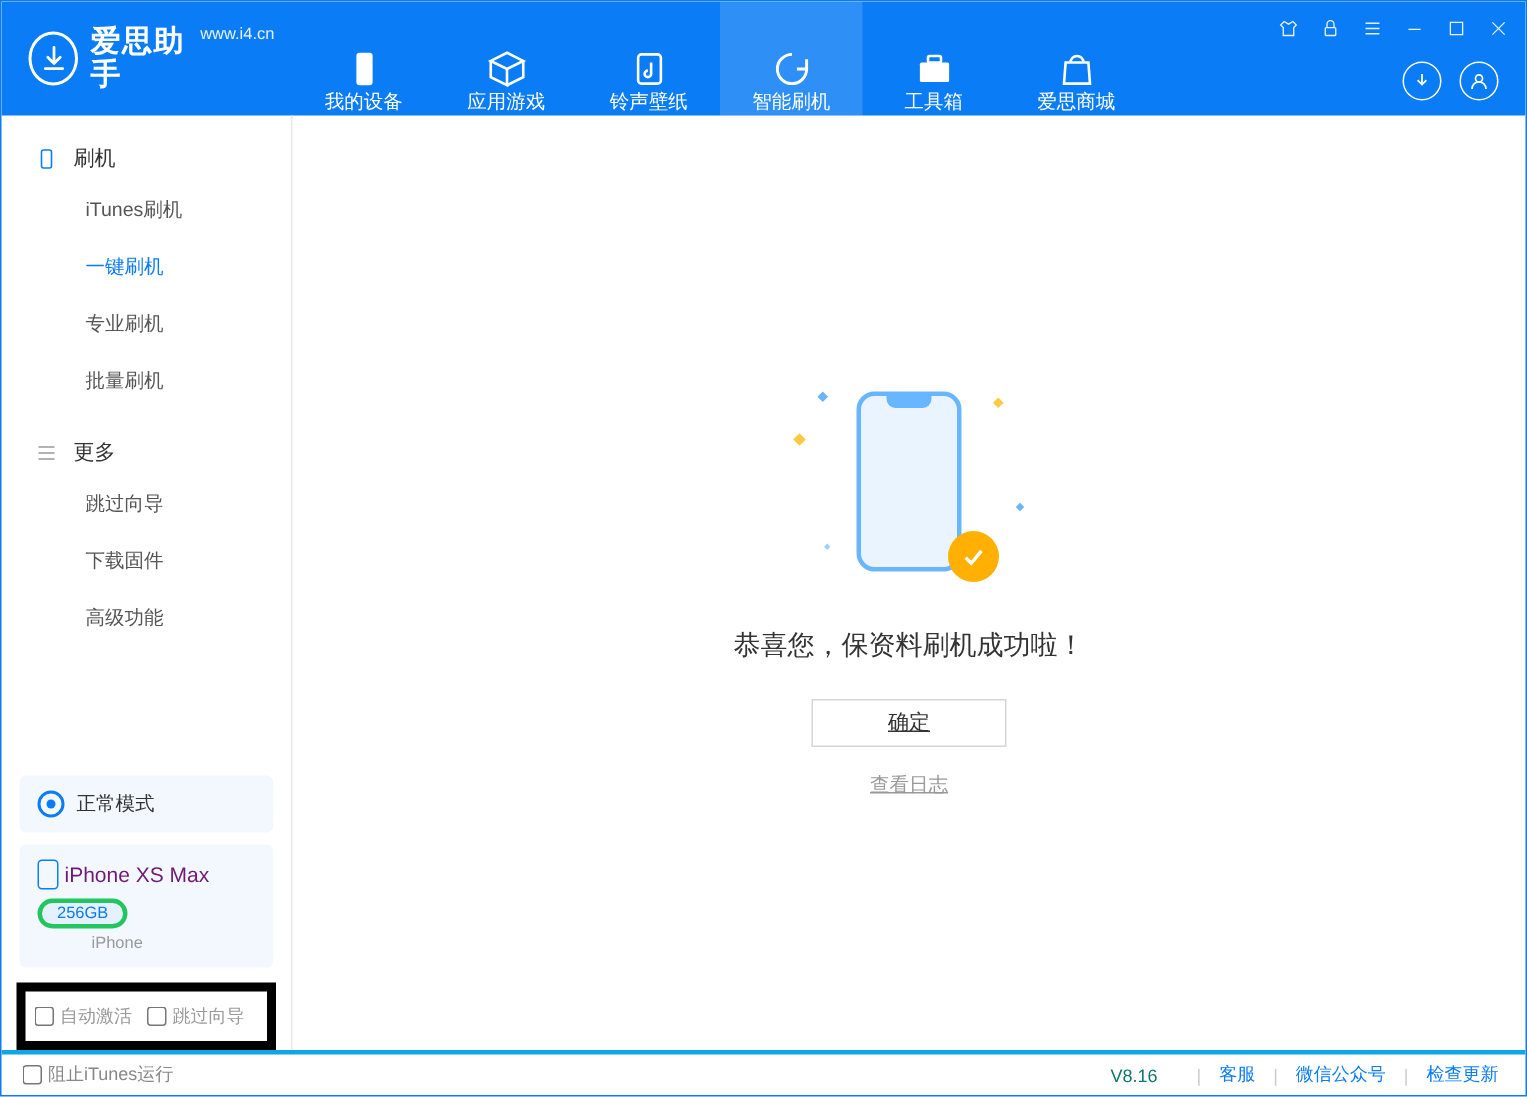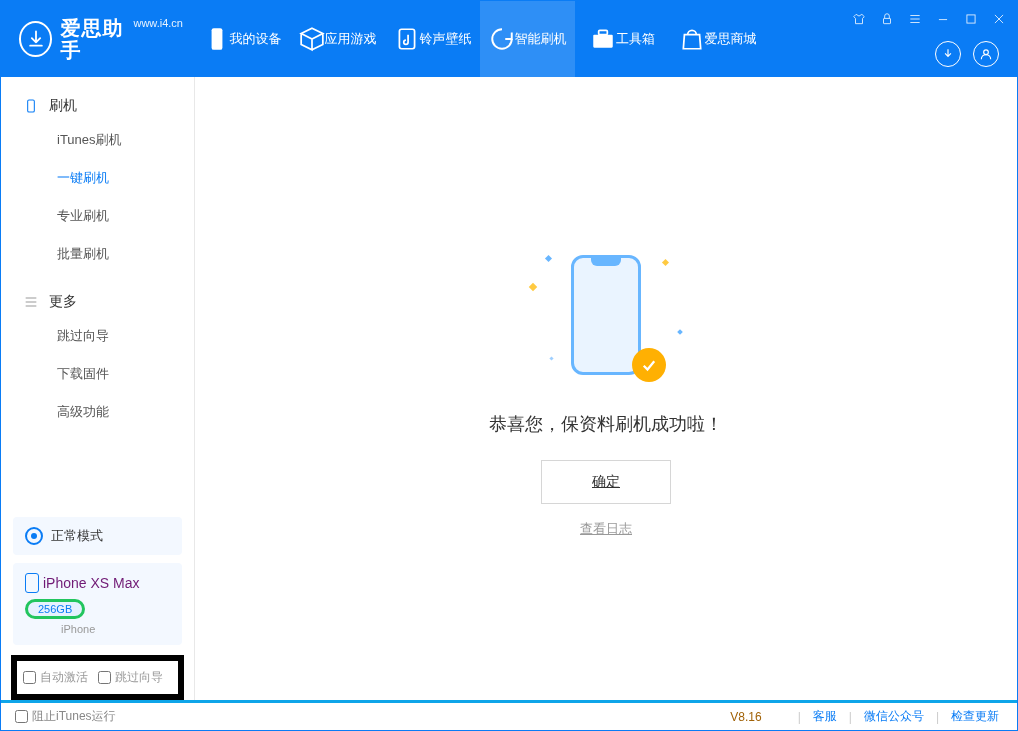--- a/index.html
+++ b/index.html
@@ -8,21 +8,21 @@
 
 .header { height: 76px; background: linear-gradient(#0a7cf5, #0a7cf5); display: flex; align-items: center; color: #fff; position: relative; }
 .logo-area { display: flex; align-items: center; padding: 0 12px 0 18px; width: 194px; }
 .logo-mark { width: 36px; height: 36px; border: 2.5px solid #fff; border-radius: 50%; display: flex; align-items: center; justify-content: center; margin-right: 8px; }
 .logo-mark svg { width: 20px; height: 20px; }
 .logo-text { display: flex; line-height: 1.1; }
 .logo-title { font-size: 20px; font-weight: bold; letter-spacing: 1px; }
 .logo-sub { font-size: 11px; opacity: .9; }
 
 .tabs { display: flex; height: 100%; }
-.tab { width: 95px; display: flex; flex-direction: row; align-items: center; justify-content: center; gap: 0; cursor: pointer; position: relative; }
+.tab { width: 95px; display: flex; flex-direction: column; align-items: center; justify-content: flex-end; gap: 0; cursor: pointer; position: relative; }
 .tab.active { background: rgba(255,255,255,.15); }
 .tab-icon { width: 26px; height: 26px; display: flex; align-items: center; justify-content: center; }
 .tab-label { font-size: 13px; }
 
 .winctrl { position: absolute; right: 8px; top: 8px; display: flex; gap: 8px; align-items: center; }
 .winctrl .wc { width: 20px; height: 20px; display: flex; align-items: center; justify-content: center; cursor: pointer; opacity: .9; }
 .winctrl .wc svg { width: 14px; height: 14px; stroke: #fff; fill: none; stroke-width: 1.5; }
 
 .hdr-actions { position: absolute; right: 18px; bottom: 10px; display: flex; gap: 12px; }
 .hdr-actions .circ { width: 26px; height: 26px; border: 1.8px solid #fff; border-radius: 50%; display: flex; align-items: center; justify-content: center; cursor: pointer; }
@@ -62,28 +62,28 @@
 .check-badge { position: absolute; right: 20px; bottom: 8px; width: 34px; height: 34px; background: #ffb002; border-radius: 50%; display: flex; align-items: center; justify-content: center; }
 .check-badge svg { width: 18px; height: 18px; stroke: #fff; fill: none; stroke-width: 3; }
 .spark { position: absolute; background: #68b6ff; transform: rotate(45deg); }
 .spark.s1 { width: 6px; height: 6px; left: 4px; top: 44px; background: #ffca41; }
 .spark.s2 { width: 5px; height: 5px; left: 20px; top: 16px; }
 .spark.s3 { width: 5px; height: 5px; right: 18px; top: 20px; background: #ffca41; }
 .spark.s4 { width: 4px; height: 4px; right: 4px; bottom: 56px; }
 .spark.s5 { width: 3px; height: 3px; left: 24px; bottom: 30px; background: #9ecfff; }
 
 .msg { margin-top: 22px; font-size: 18px; color: #333; }
-.ok-btn { margin-top: 24px; width: 130px; height: 44px; border: 1px solid #d6d6d6; background: #fff; font-size: 14px; color: #333; cursor: pointer; text-decoration: underline; }
+.ok-btn { margin-top: 24px; width: 130px; height: 32px; border: 1px solid #d6d6d6; background: #fff; font-size: 14px; color: #333; cursor: pointer; text-decoration: underline; }
 .log-link { margin-top: 16px; font-size: 13px; color: #999; cursor: pointer; text-decoration: underline; }
 
 
 .footer { height: 30px; border-top: 3px solid #0ea5e9; display: flex; align-items: center; padding: 0 14px; font-size: 12px; color: #888; }
 .footer label { display: flex; align-items: center; gap: 4px; cursor: pointer; }
 .footer .spacer { flex: 1; }
-.footer .ver { color: #a16207; margin-right: 28px; }
+.footer .ver { color: #0f766e; margin-right: 18px; }
 .footer .flink { color: #0a7cf5; cursor: pointer; padding: 0 4px; }
 .footer .sep { color: #ccc; margin: 0 8px; }
 </style>
 </head>
 <body>
 
 <div class="header">
   <div class="logo-area">
     <div class="logo-mark">
       <svg viewBox="0 0 24 24">

